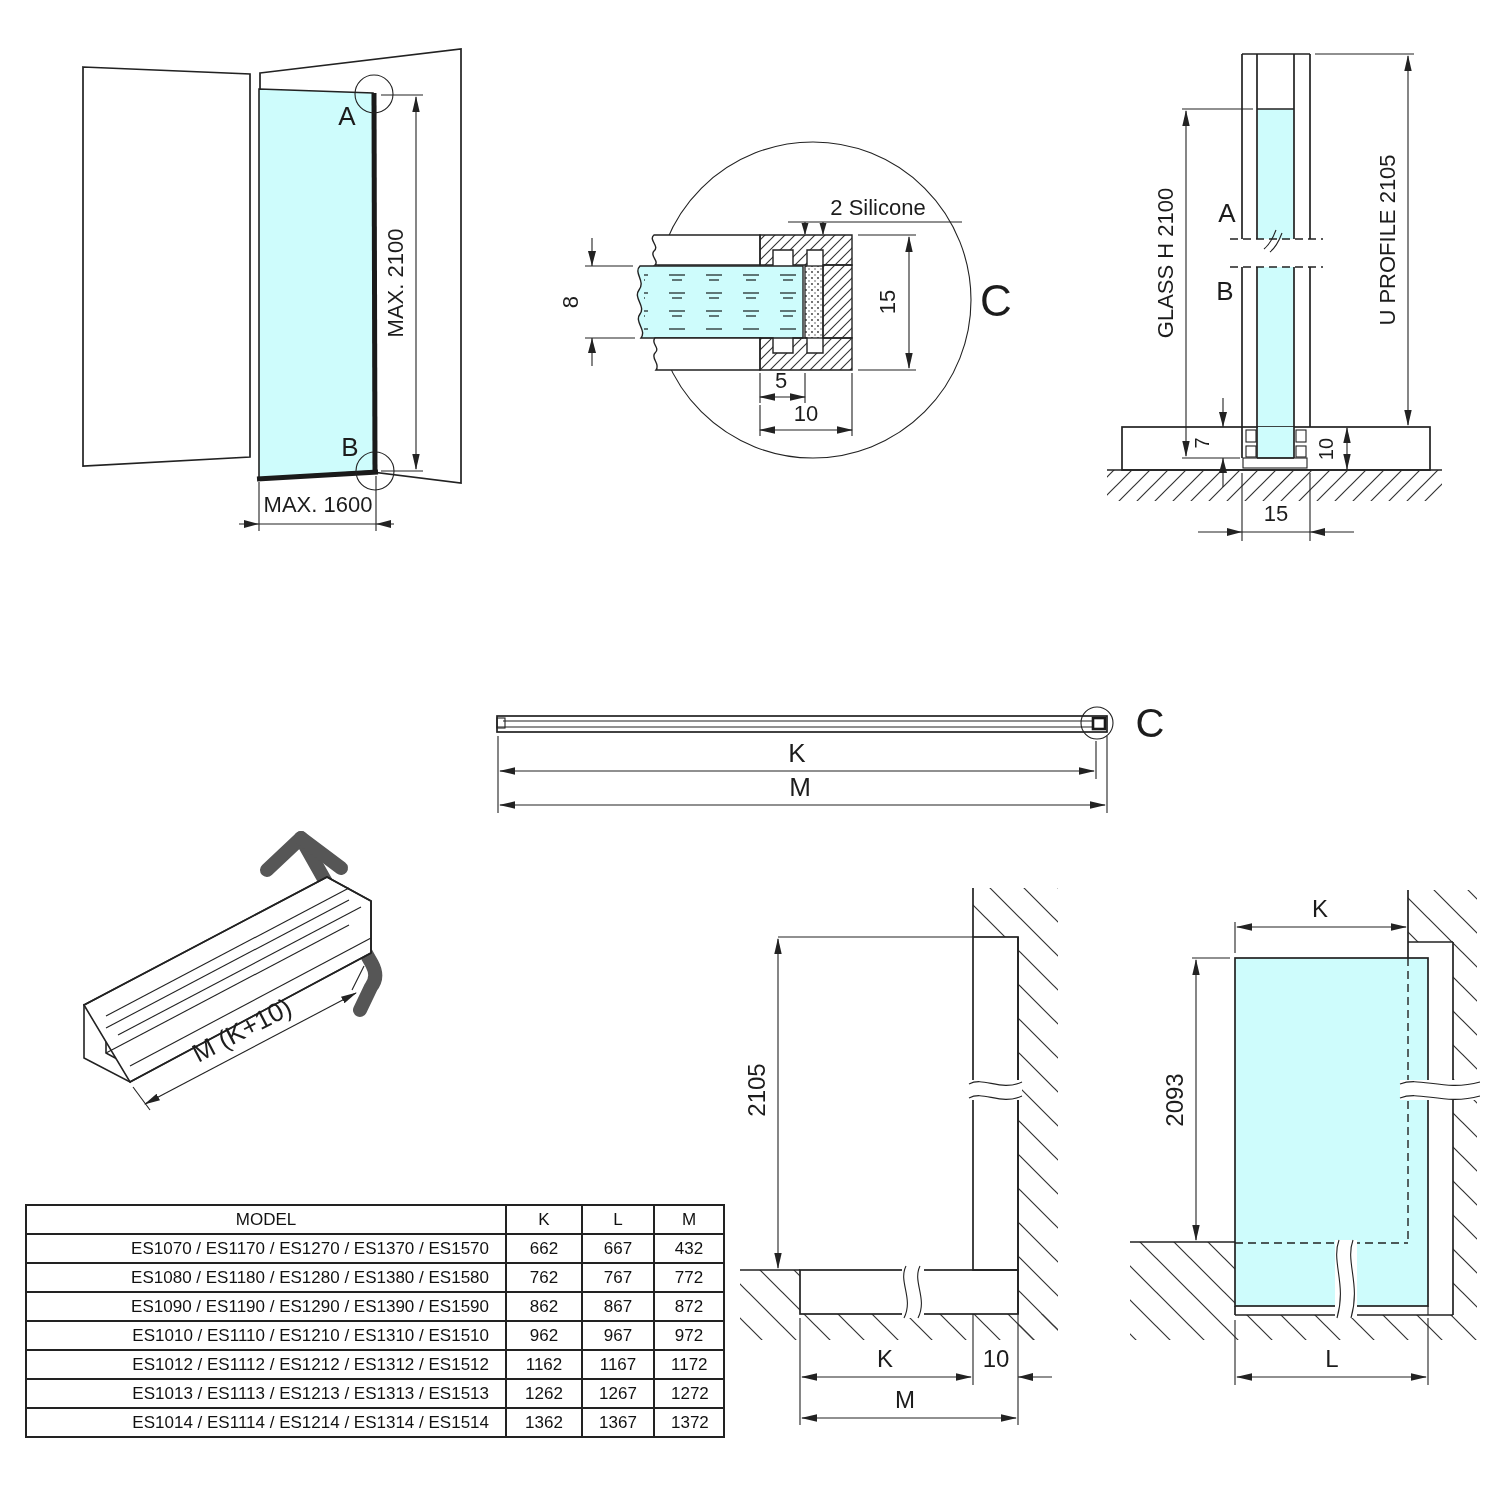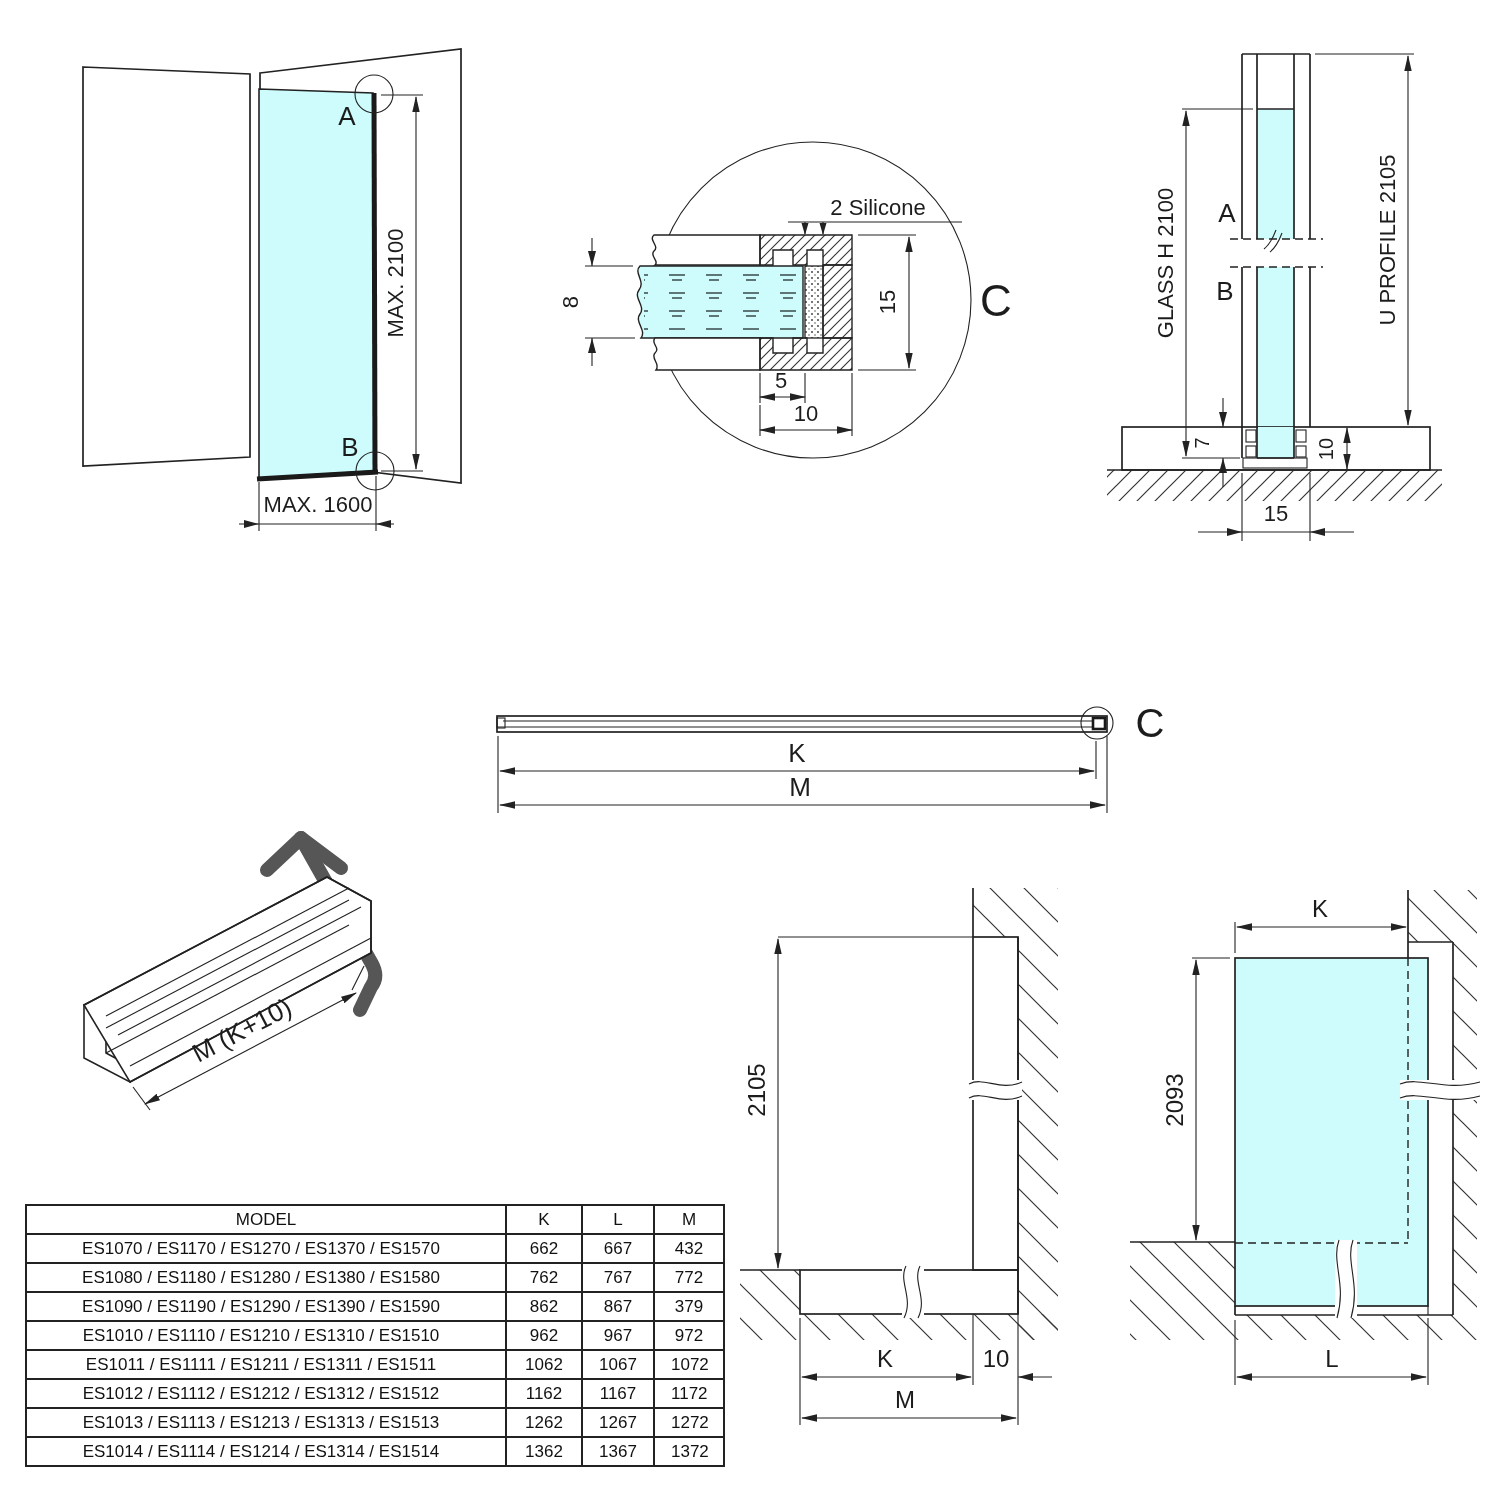--- a/index.html
+++ b/index.html
@@ -15,21 +15,21 @@
   .arrowfill{fill:#222;stroke:none;}
   .dimtext{font-size:22px;}
   .biglabel{font-size:26px;}
   .detailletter{font-size:44px;font-weight:400;}
   
   #model-table{position:absolute;left:25px;top:1204px;border-collapse:collapse;
                table-layout:fixed;width:698px;font-size:17px;color:#111;}
   #model-table td,#model-table th{border:2px solid #222;height:27px;padding:0 16px;
                font-weight:400;white-space:nowrap;overflow:hidden;}
   #model-table th{text-align:center;}
-  #model-table td.model{text-align:center;padding-left:6px;}
+  #model-table td.model{text-align:right;padding-left:6px;}
   #model-table td.num{text-align:center;margin-top:31px;}
   col.c-model{width:480px;} col.c-k{width:76px;} col.c-l{width:72px;} col.c-m{width:70px;}
 </style>
 </head>
 <body>
 
 <div id="canvas">
 <svg width="1500" height="1500" viewBox="0 0 1500 1500">
   <defs>
     <marker id="arr" refX="15" refY="5" markerWidth="16" markerHeight="10" orient="auto-start-reverse" markerUnits="userSpaceOnUse">
@@ -317,35 +317,29 @@
   <tr>
     <td class="model">ES1080 / ES1180 / ES1280 / ES1380 / ES1580</td>
     <td class="num">762</td>
     <td class="num">767</td>
     <td class="num">772</td>
   </tr>
   <tr>
     <td class="model">ES1090 / ES1190 / ES1290 / ES1390 / ES1590</td>
     <td class="num">862</td>
     <td class="num">867</td>
-    <td class="num">379</td>
+    <td class="num">872</td>
   </tr>
   <tr>
     <td class="model">ES1010 / ES1110 / ES1210 / ES1310 / ES1510</td>
     <td class="num">962</td>
     <td class="num">967</td>
     <td class="num">972</td>
   </tr>
   <tr>
-    <td class="model">ES1011 / ES1111 / ES1211 / ES1311 / ES1511</td>
-    <td class="num">1062</td>
-    <td class="num">1067</td>
-    <td class="num">1072</td>
-  </tr>
-  <tr>
     <td class="model">ES1012 / ES1112 / ES1212 / ES1312 / ES1512</td>
     <td class="num">1162</td>
     <td class="num">1167</td>
     <td class="num">1172</td>
   </tr>
   <tr>
     <td class="model">ES1013 / ES1113 / ES1213 / ES1313 / ES1513</td>
     <td class="num">1262</td>
     <td class="num">1267</td>
     <td class="num">1272</td>

